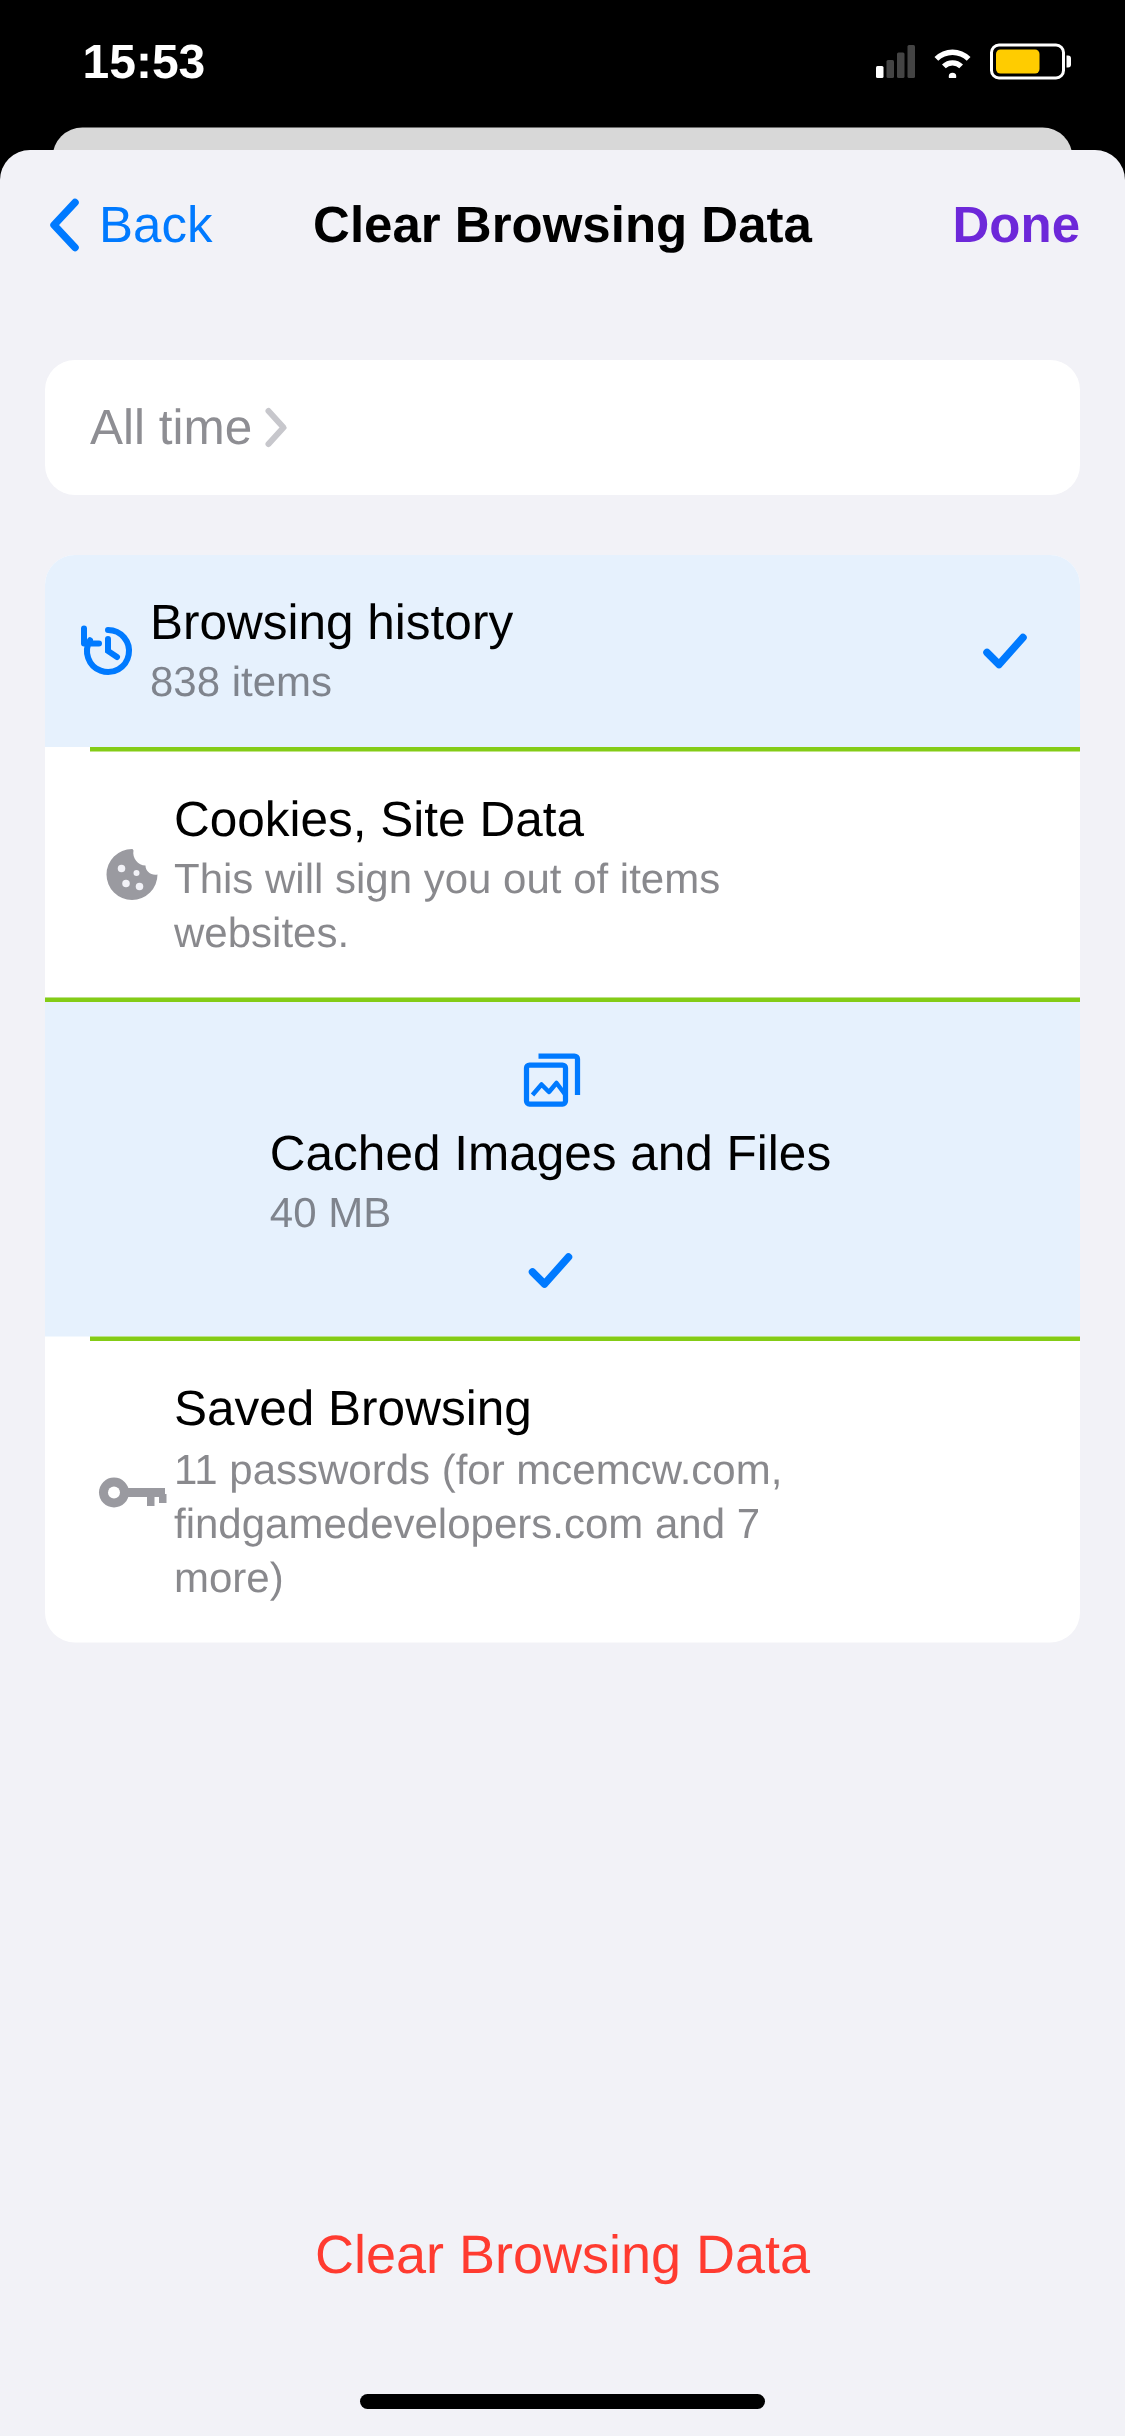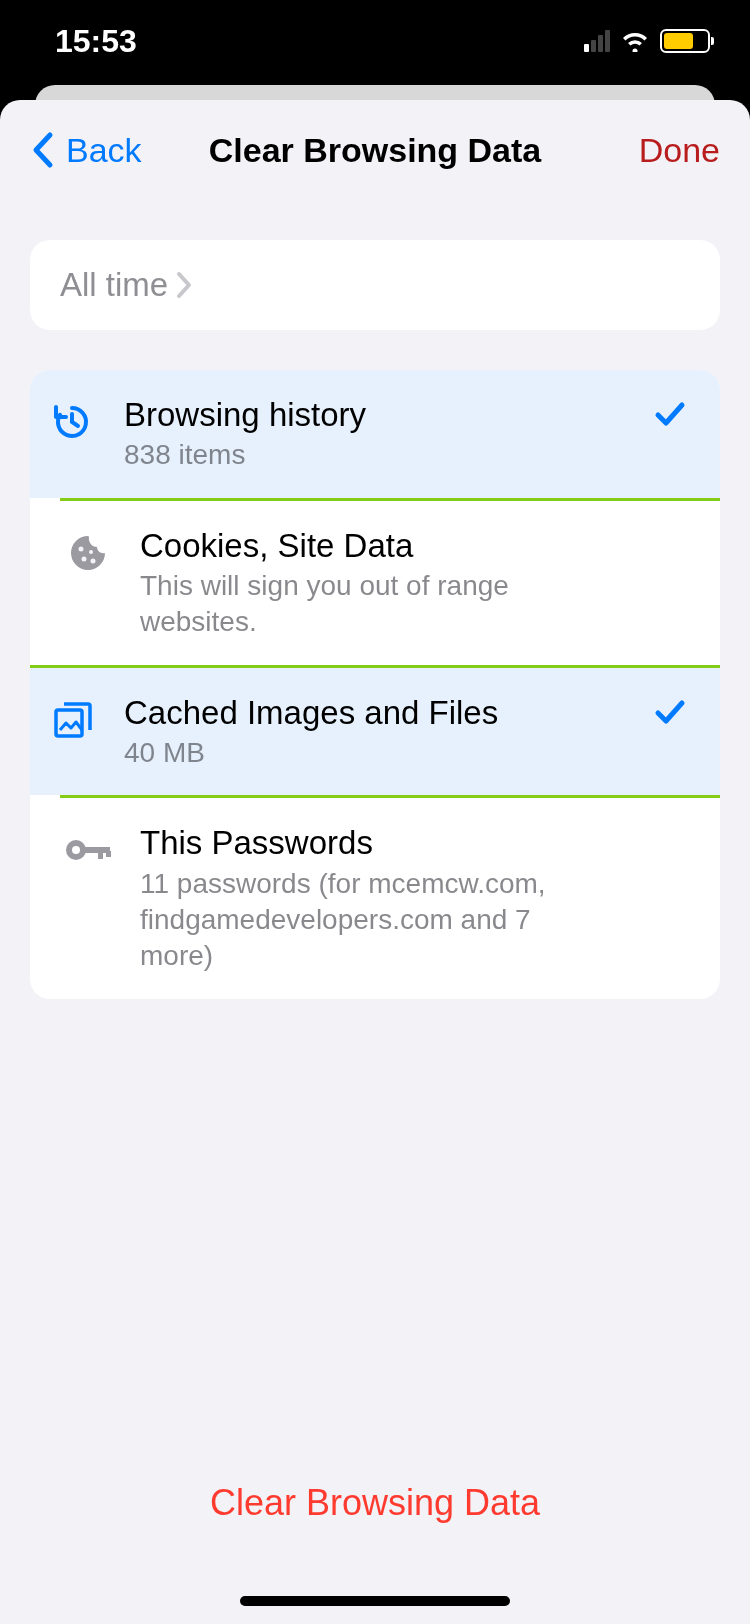--- a/index.html
+++ b/index.html
@@ -114,23 +114,23 @@
     }
     .nav-title {
       font-size: 34px;
       font-weight: 600;
       color: #000;
       position: absolute;
       left: 50%;
       transform: translateX(-50%);
     }
     .nav-done {
-      color: #b91c1c;
+      color: #6d28d9;
       font-size: 34px;
-      font-weight: 400;
+      font-weight: 700;
     }
     .content {
       padding: 40px 30px 0;
     }
     .section {
       background: #fff;
       border-radius: 20px;
       overflow: hidden;
       margin-bottom: 40px;
     }
@@ -150,36 +150,36 @@
       gap: 8px;
       color: #8e8e93;
       font-size: 33px;
     }
     .chevron-right {
       width: 16px;
       height: 28px;
     }
     .data-row {
       display: flex;
-      align-items: flex-start;
+      align-items: center;
       padding: 24px 30px 24px 14px;
-      gap: 24px;
       min-height: 110px;
     }
     .data-row.selected {
       background: #e6f1fd;
     }
     .data-row + .data-row {
       border-top: 3px solid #84cc16;
       margin-left: 30px;
       padding-left: 0;
     }
     .data-row + .data-row.selected {
       margin-left: 0;
       padding-left: 14px;
+      flex-direction: column;
     }
     .data-icon {
       width: 56px;
       height: 56px;
       display: flex;
       align-items: center;
       justify-content: center;
       flex-shrink: 0;
     }
     .data-text {
@@ -295,21 +295,21 @@
           <svg width="42" height="42" viewBox="0 0 42 42">
             <path d="M21 4 a17 17 0 1 0 17 17 c-4 1-8-2-8-6 c-5 0-9-5-8-10 C21.6 4.3 21.3 4 21 4Z" fill="#9a9aa0"></path>
             <circle cx="14" cy="17" r="2.5" fill="#f2f2f7"></circle>
             <circle cx="17" cy="27" r="2.5" fill="#f2f2f7"></circle>
             <circle cx="26" cy="29" r="2.5" fill="#f2f2f7"></circle>
             <circle cx="24" cy="20" r="2" fill="#f2f2f7"></circle>
           </svg>
         </div>
         <div class="data-text">
           <div class="data-title">Cookies, Site Data</div>
-          <div class="data-subtitle" style="max-width:380px">This will sign you out of range websites.</div>
+          <div class="data-subtitle" style="max-width:380px">This will sign you out of items websites.</div>
         </div>
       </div>
 
       <div class="data-row selected">
         <div class="data-icon">
           <svg width="44" height="44" viewBox="0 0 44 44" fill="none">
             <rect x="6" y="12" width="26" height="26" rx="2" stroke="#007aff" stroke-width="3.5"></rect>
             <path d="M14 6 h24 a2 2 0 0 1 2 2 v24" stroke="#007aff" stroke-width="3.5" fill="none"></path>
             <path d="M10 32 l6-7 l5 5 l5-6 l6 8" stroke="#007aff" stroke-width="3" fill="none" stroke-linejoin="round"></path>
           </svg>
@@ -327,21 +327,21 @@
         <div class="data-icon">
           <svg width="48" height="28" viewBox="0 0 48 28">
             <circle cx="12" cy="14" r="10" fill="#9a9aa0"></circle>
             <circle cx="12" cy="14" r="4" fill="#fff"></circle>
             <rect x="20" y="11" width="26" height="6" fill="#9a9aa0"></rect>
             <rect x="34" y="15" width="5" height="8" fill="#9a9aa0"></rect>
             <rect x="42" y="15" width="5" height="6" fill="#9a9aa0"></rect>
           </svg>
         </div>
         <div class="data-text">
-          <div class="data-title">This Passwords</div>
+          <div class="data-title">Saved Browsing</div>
           <div class="data-subtitle" style="max-width:440px">11 passwords (for mcemcw.com, findgamedevelopers.com and 7 more)</div>
         </div>
       </div>
 
 
     </div>
   </div>
 
   <div class="clear-button">Clear Browsing Data</div>
   <div class="home-indicator"></div>

